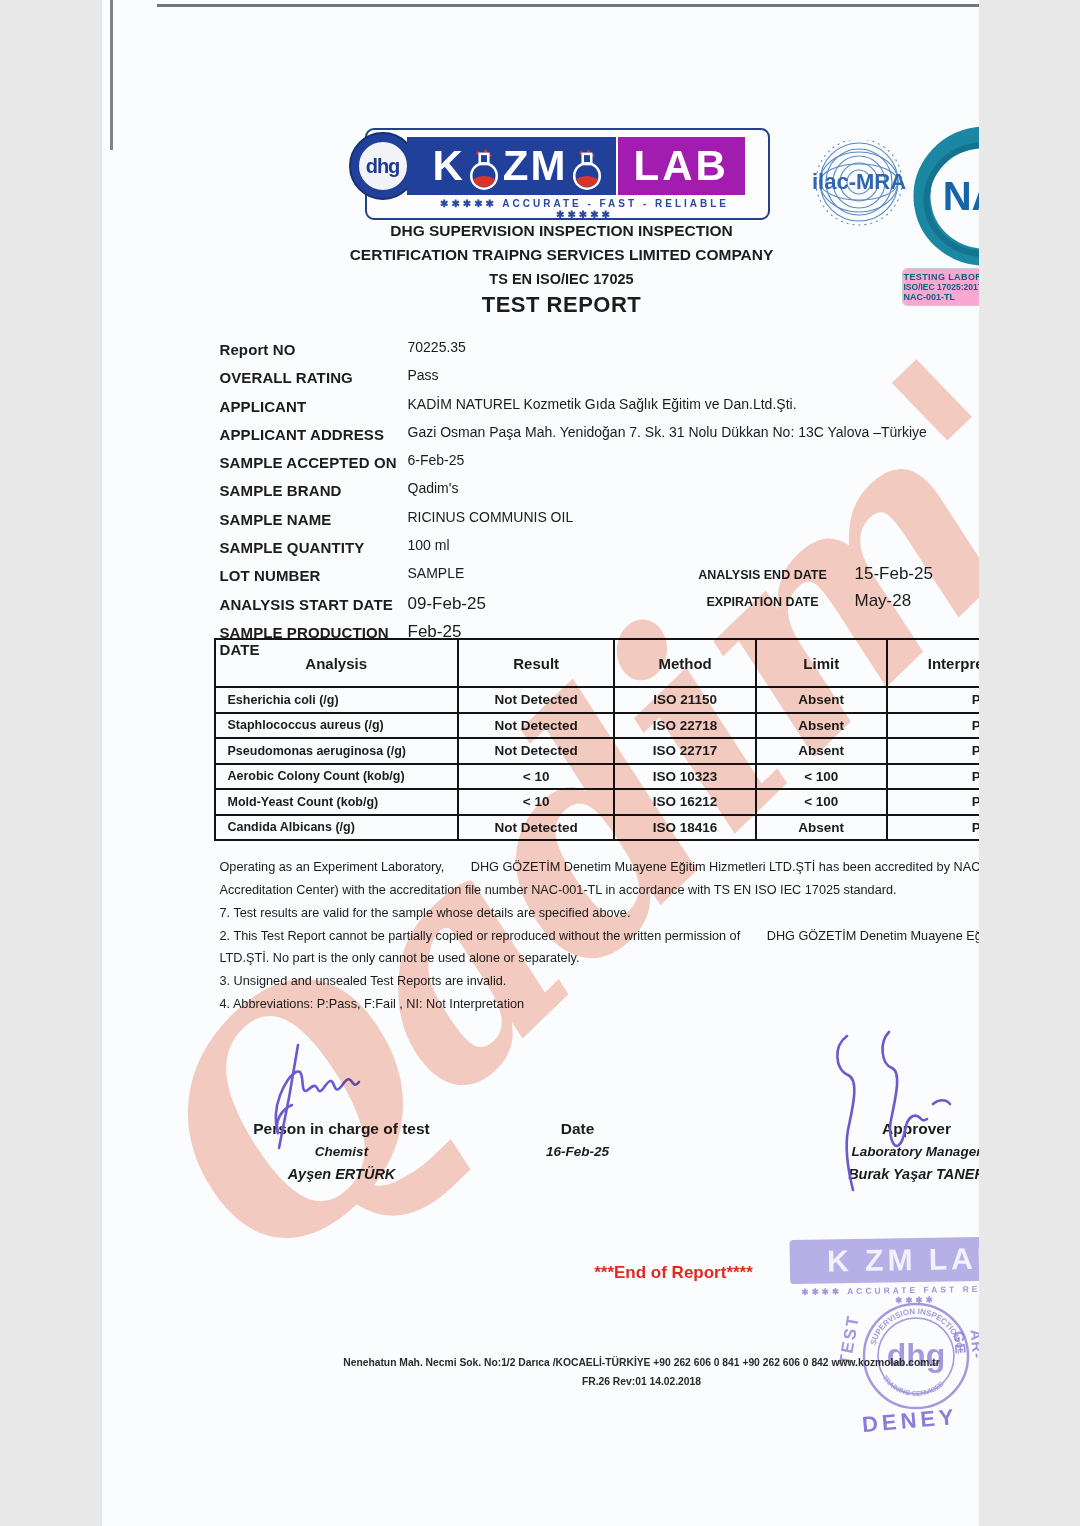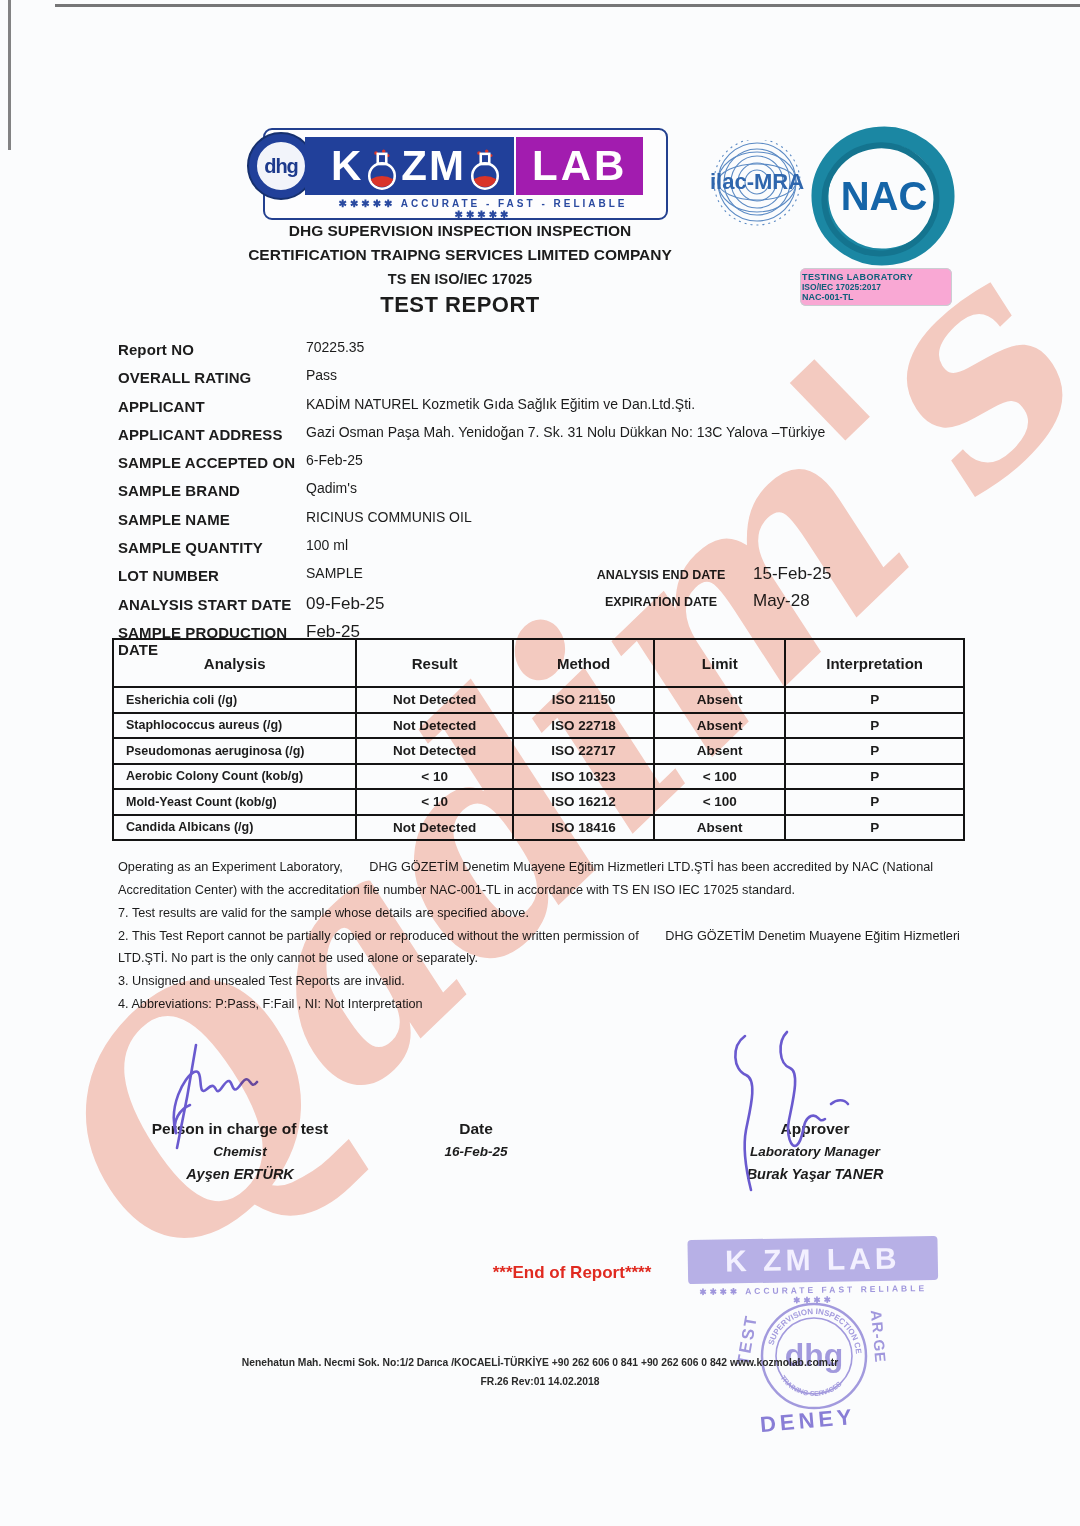--- a/index.html
+++ b/index.html
@@ -1,18 +1,18 @@
 <!DOCTYPE html>
 <html><head>
 <meta charset="utf-8">
 <style>
   * { margin:0; padding:0; box-sizing:border-box; }
   body { background:#e8e8e8; font-family:"Liberation Sans", sans-serif; }
   .page {
-    position:relative; width:1080px; height:1526px; margin:0 auto;
+    position:relative; width:877px; height:1526px; margin:0 auto;
     background:#fbfcfd; overflow:hidden; color:#1c1c1c;
   }
   
   .scan-top { position:absolute; top:4px; left:55px; width:1025px; height:3px; background:#4a4a4a; opacity:.75; }
   .scan-left { position:absolute; top:0; left:8px; width:3px; height:150px; background:#5a5a5a; opacity:.75; }
 
   
   .watermark {
     position:absolute; top:760px; left:560px; z-index:5;
     transform:translate(-50%,-50%) rotate(-44deg);

